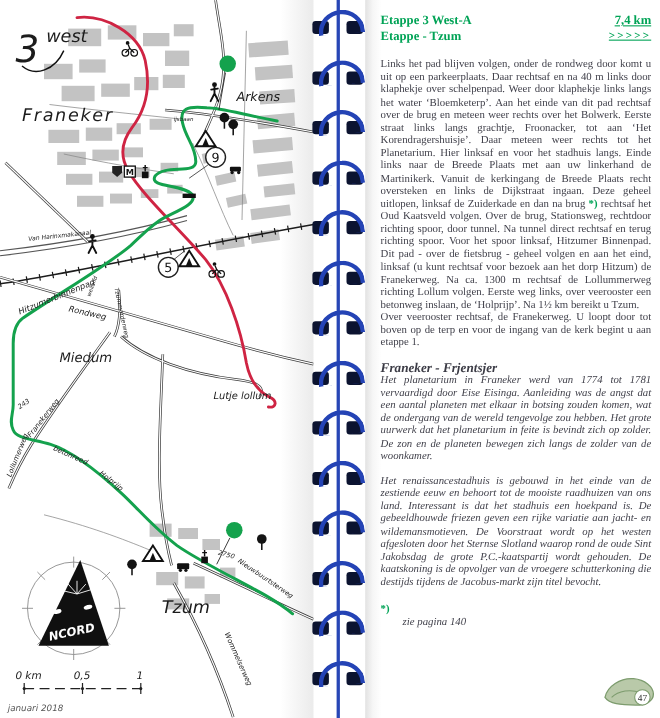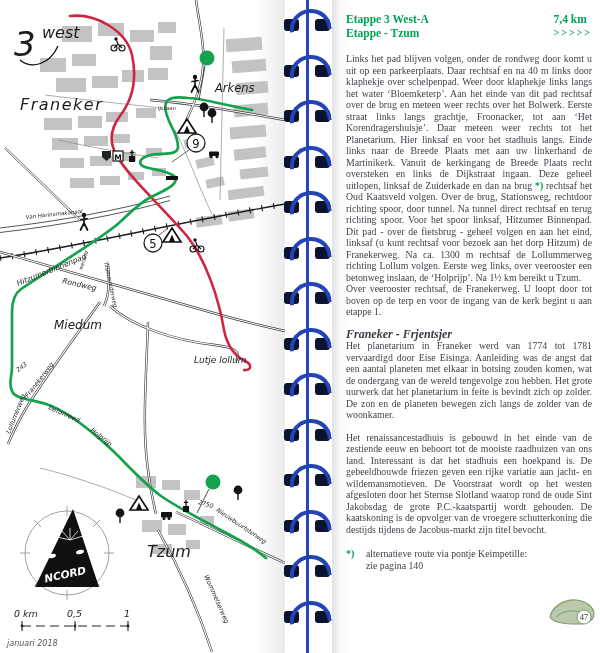--- a/index.html
+++ b/index.html
@@ -27,25 +27,25 @@
   .page-right{position:absolute;left:332px;top:0;width:268px;height:653px;box-sizing:border-box;
               padding:12px 8px 0 14px;
               background:linear-gradient(90deg,#e2e2e2 0,#f6f6f6 7px,#fff 15px);}
   .hdr{display:flex;justify-content:space-between;font-weight:bold;color:#00a356;
        font-size:11.5px;line-height:14px;}
   .hdr .arrows{letter-spacing:2px;font-size:10px;}
   .body-text{margin-top:13px;font-size:9.8px;line-height:11.5px;text-align:justify;}
   .body-text p{margin:0;}
   .green{color:#00a356;font-weight:bold;}
   h3.sec{font-size:12px;margin:11px 0 0 0;font-style:italic;font-weight:bold;color:#3b3b45;}
-  .ital{}
+  .ital{font-style:italic;}
   .gap-top{margin-top:11px !important;}
   .footnote{display:flex;margin-top:13px;font-size:9.8px;line-height:11.5px;}
   .footnote .mark{width:20px;flex:0 0 20px;}
-  .pagenum-blob{position:absolute;right:4px;bottom:22px;}
+  .pagenum-blob{position:absolute;right:4px;bottom:4px;}
 </style>
 </head>
 <body>
 
 <div class="page-left">
 <svg width="285" height="653" viewBox="0 0 285 653">
   <defs>
     <g id="walker">
           <circle cx="0" cy="-7" r="2.2" fill="#111"></circle>
       <path d="M0,-5 L0,1 M0,1 L-3.5,8 M0,1 L3.5,8 M-3,-2.5 L3,-3.5" stroke="#111" stroke-width="1.7" fill="none" stroke-linecap="round"></path>
@@ -367,38 +367,38 @@
       <span class="wire"></span>
     </div>
 </div>
 
 <div class="page-right">
   <div class="hdr">
     <div>
       <div>Etappe 3 West-A</div>
       <div>Etappe - Tzum</div>
     </div>
-    <div style="">
+    <div style="text-align:right;text-decoration:underline;">
       <div>7,4 km</div>
       <div class="arrows">&gt;&gt;&gt;&gt;&gt;</div>
     </div>
   </div>
 
   <div class="body-text">
     <p><span>Links het pad blijven volgen, onder de rondweg door komt u uit op een parkeerplaats. Daar rechtsaf en na 40 m links door klaphekje over schelpenpad. Weer door klaphekje links langs het water ‘Bloemketerp’. Aan het einde van dit pad rechtsaf over de brug en meteen weer rechts over het Bolwerk. Eerste straat links langs grachtje, Froonacker, tot aan ‘Het Korendragershuisje’. Daar meteen weer rechts tot het Planetarium. Hier linksaf en voor het stadhuis langs. Einde links naar de Breede Plaats met aan uw linkerhand de Martinikerk. Vanuit de kerkingang de Breede Plaats recht oversteken en links de Dijkstraat ingaan. Deze geheel uitlopen, linksaf de Zuiderkade en dan na brug </span><span class="green">*)</span><span> rechtsaf het Oud Kaatsveld volgen. Over de brug, Stationsweg, rechtdoor richting spoor, door tunnel. Na tunnel direct rechtsaf en terug richting spoor. Voor het spoor linksaf, Hitzumer Binnenpad. Dit pad - over de fietsbrug - geheel volgen en aan het eind, linksaf (u kunt rechtsaf voor bezoek aan het dorp Hitzum) de Franekerweg. Na ca. 1300 m rechtsaf de Lollummerweg richting Lollum volgen. Eerste weg links, over veerooster een betonweg inslaan, de ‘Holprijp’. Na 1½ km bereikt u Tzum.</span></p>
     <p>Over veerooster rechtsaf, de Franekerweg. U loopt door tot boven op de terp en voor de ingang van de kerk begint u aan etappe 1.</p>
 
     <h3 class="sec">Franeker - Frjentsjer</h3>
     <p class="ital">Het planetarium in Franeker werd van 1774 tot 1781 vervaardigd door Eise Eisinga. Aanleiding was de angst dat een aantal planeten met elkaar in botsing zouden komen, wat de ondergang van de wereld tengevolge zou hebben. Het grote uurwerk dat het planetarium in feite is bevindt zich op zolder. De zon en de planeten bewegen zich langs de zolder van de woonkamer.</p>
     <p class="ital gap-top">Het renaissancestadhuis is gebouwd in het einde van de zestiende eeuw en behoort tot de mooiste raadhuizen van ons land. Interessant is dat het stadhuis een hoekpand is. De gebeeldhouwde friezen geven een rijke variatie aan jacht- en wildemansmotieven. De Voorstraat wordt op het westen afgesloten door het Sternse Slotland waarop rond de oude Sint Jakobsdag de grote P.C.-kaatspartij wordt gehouden. De kaatskoning is de opvolger van de vroegere schutterkoning die destijds tijdens de Jacobus-markt zijn titel bevocht.</p>
 
     <div class="footnote">
       <span class="mark green">*)</span>
       <span class="ital">
-        <span>alternatieve route via pontje Keimpetille:</span><br>
+        <br>
         <span>zie pagina 140</span>
       </span>
     </div>
   </div>
 
   <div class="pagenum-blob">
     <svg width="48" height="32" viewBox="0 0 48 32">
       <path d="M2,22 C4,12 16,4 28,5 C38,6 46,12 46,19 C46,25 40,29 30,29 C16,29 6,28 2,22 Z" fill="#b9c9a9" stroke="#7d9c6e" stroke-width="1.2"></path>
       <path d="M8,22 C14,16 26,14 34,18" fill="none" stroke="#7d9c6e" stroke-width="1"></path>
       <circle cx="36" cy="22" r="7" fill="#fff" stroke="#7d9c6e" stroke-width="1"></circle>

